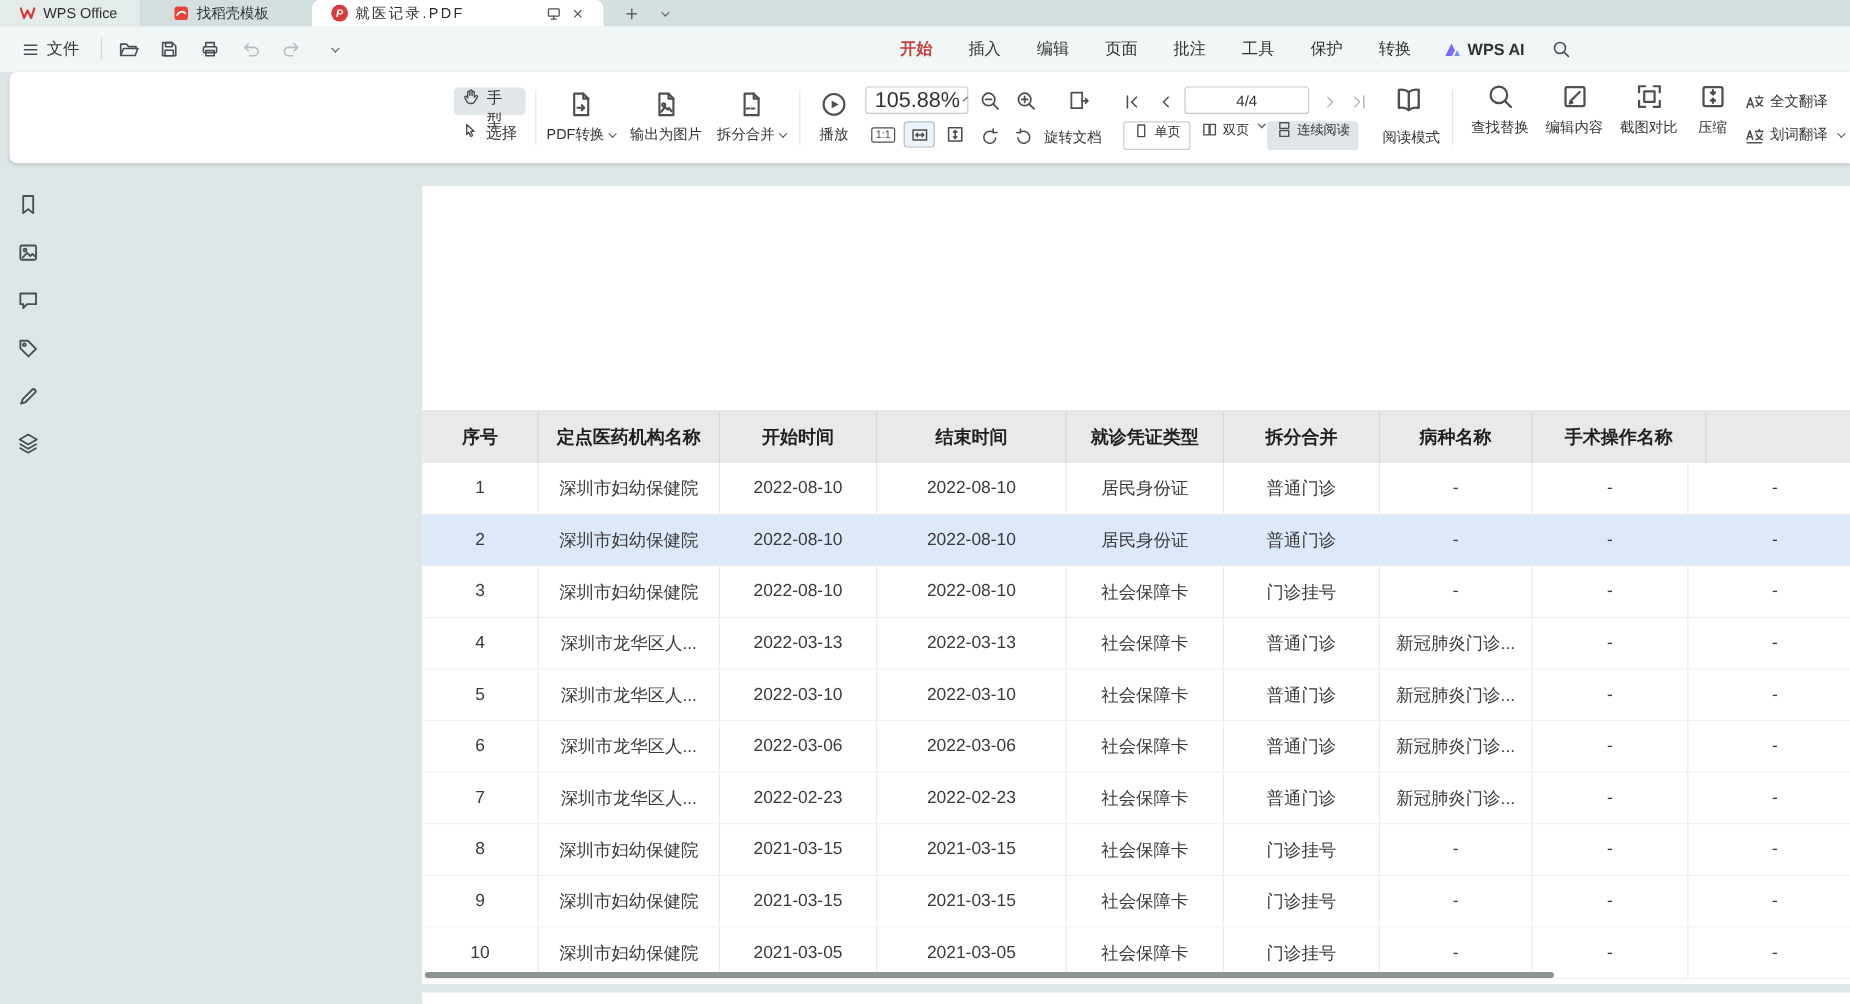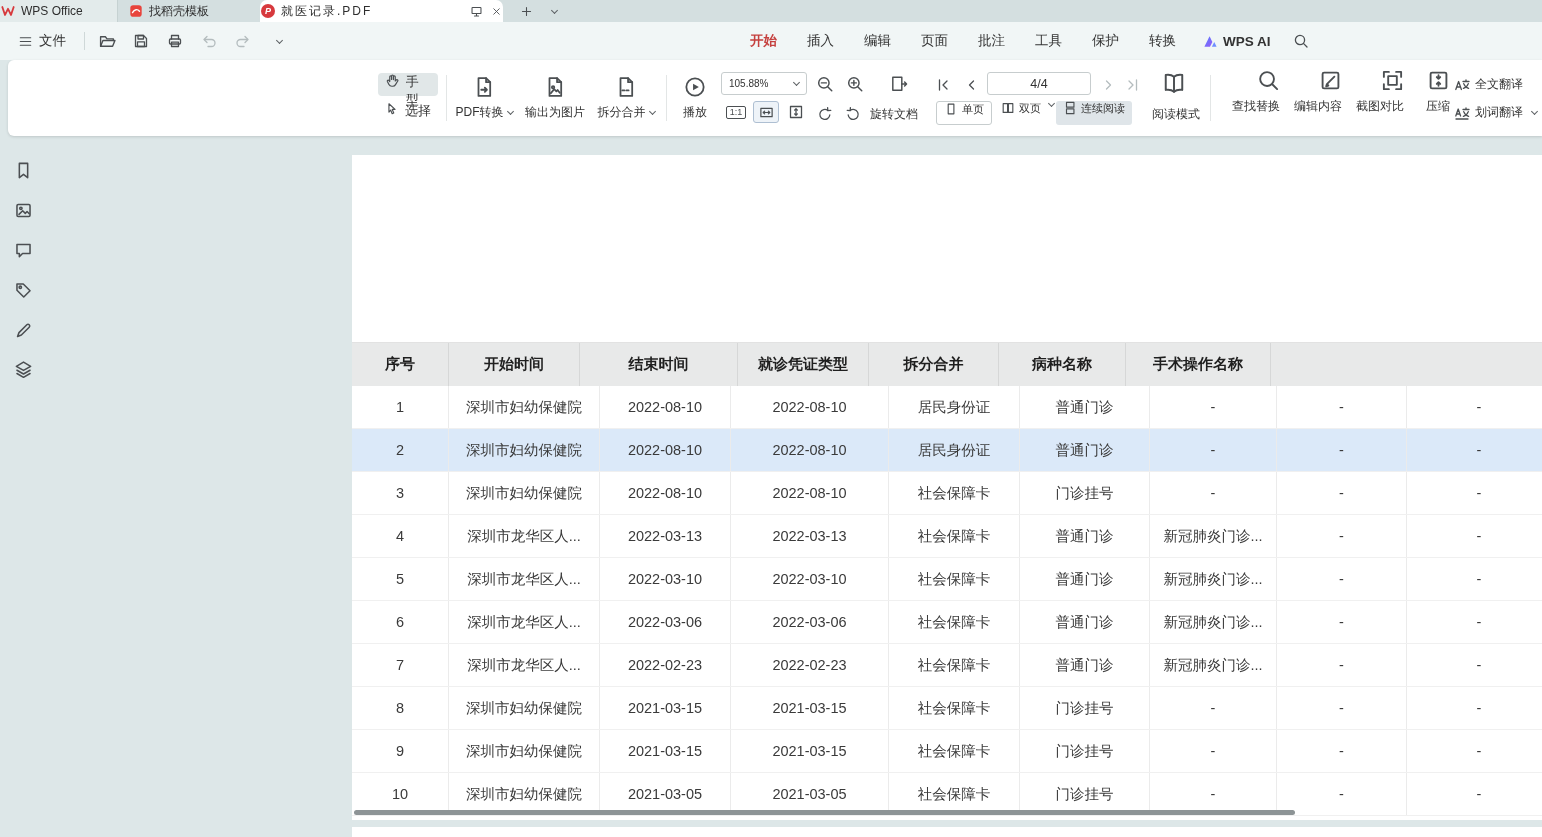--- a/index.html
+++ b/index.html
@@ -5,21 +5,21 @@
   *{margin:0;padding:0;box-sizing:border-box}
   html,body{width:1542px;height:837px}
   body{position:relative;overflow:hidden;background:#dde7e8;font-family:"Liberation Sans","DejaVu Sans",sans-serif;font-size:13px;color:#333;cursor:default}
   svg.ic{stroke:#4b4f52;fill:none;stroke-width:1.3;stroke-linecap:round;stroke-linejoin:round;display:block}
   svg.ic.dis{stroke:#b4bcbe}
   .chev{width:6px;height:6px;border-right:1.3px solid #5c6063;border-bottom:1.3px solid #5c6063;transform:rotate(45deg);display:inline-block;margin-left:4px;margin-bottom:2px}
   .chev.sm{width:5px;height:5px}
 
   
   .titlebar{position:absolute;left:0;top:0;width:100%;height:22px;background:#d4dfe0;display:flex;align-items:stretch}
-  .ttab{display:flex;align-items:center;gap:6px;padding:0 1px;font-size:12px;color:#2e2e2e;white-space:nowrap}
+  .ttab{display:flex;align-items:center;gap:6px;padding:0 16px;font-size:12px;color:#2e2e2e;white-space:nowrap}
   .ttab.home{background:#e3ebeb;border-right:1px solid #c6d2d2;width:118px}
   .ttab.docer{margin-left:10px;width:126px}
   .ttab.doc{margin-left:6px;width:243px;background:#ffffff;border-radius:7px 7px 0 0;letter-spacing:2px}
   .ttab.doc .right-ics{margin-left:auto;display:flex;align-items:center;gap:8px;letter-spacing:0}
   .tbar-btn{display:flex;align-items:center;justify-content:center;width:22px;height:22px}
   .pdficon{width:14px;height:14px;border-radius:50%;background:#d7393d;color:#fff;font-size:9px;font-weight:bold;display:flex;align-items:center;justify-content:center;letter-spacing:0}
 
   
   .menubar{position:absolute;left:0;top:22px;width:100%;height:38px;background:#f1f6f6}
   .mb-left{position:absolute;left:10px;top:0;height:100%;display:flex;align-items:center;gap:10px}
@@ -33,31 +33,31 @@
   .mb-search{margin-left:6px}
 
   
   .ribbon{position:absolute;left:8px;top:60px;right:0;height:76px;background:#ffffff;border-radius:6px 0 0 6px;box-shadow:0 1px 3px rgba(0,0,0,.14)}
   .ribbon .abs{position:absolute}
   .vdiv{position:absolute;width:1px;height:46px;top:15px;background:#e3e6e6}
   .toolrow{display:flex;align-items:flex-start;gap:6px;height:23px;padding:0 7px;border-radius:4px;font-size:13px}
   .toolrow.on{background:#e1e7e8}
   .bigbtn{display:flex;flex-direction:column;align-items:center;justify-content:center;gap:6px;height:58px;border-radius:4px}
   .bigbtn .lbl{font-size:12px;color:#333;display:flex;align-items:center;white-space:nowrap}
-  .zoombox{display:flex;align-items:center;justify-content:space-between;width:86px;height:23px;border:1px solid #c7cdce;border-radius:3px;background:#fff;padding:0 7px;font-size:10px}
+  .zoombox{display:flex;align-items:center;justify-content:space-between;width:86px;height:23px;border:1px solid #c7cdce;border-radius:3px;background:#fff;padding:0 7px;font-size:18px}
   .pagebox{display:flex;align-items:center;justify-content:center;width:104px;height:23px;border:1px solid #c7cdce;border-radius:3px;background:#fff;font-size:12.5px}
   .fitbtn{width:26px;height:22px;display:flex;align-items:center;justify-content:center;border-radius:3px;border:1px solid transparent}
   .fitbtn.on{border-color:#aebfd2;background:#eef3f8}
   .fit11{font-size:9px;color:#4b4f52;border:1.2px solid #4b4f52;border-radius:2px;padding:1px 2.5px;line-height:1}
   .viewbtn{display:flex;align-items:flex-start;gap:4px;height:24px;padding:0 7px;border-radius:3px;font-size:11px;white-space:nowrap}
   .viewbtn.boxed{border:1px solid #c7cdce}
   .viewbtn.filled{background:#dfe5e9}
   .icbtn{display:flex;align-items:center;justify-content:center;border-radius:3px}
   .smalllbl{font-size:12px;color:#333;white-space:nowrap}
-  .r-big{display:flex;flex-direction:column;align-items:flex-end;gap:6px;width:60px}
+  .r-big{display:flex;flex-direction:column;align-items:center;gap:6px;width:60px}
   .inl{display:flex;align-items:center;gap:5px;font-size:12px;white-space:nowrap}
 
   
   .rail-ic{position:absolute;left:14px;width:20px;height:20px}
 
   
   .page{position:absolute;left:352px;top:155px;width:1200px;height:665px;background:#fff;overflow:hidden}
   .page-next{position:absolute;left:352px;top:827px;width:1200px;height:10px;background:#fff}
   .hscroll{position:absolute;left:354px;top:810px;width:941px;height:5px;background:#8d9496;border-radius:3px}
 
@@ -446,20 +446,21 @@
       <path d="M8 1.8 L14 5.3 L8 8.8 L2 5.3 Z"></path>
       <path d="M2.5 8.6 L8 11.8 L13.5 8.6"></path>
       <path d="M2.5 11.4 L8 14.6 L13.5 11.4"></path>
     </svg>
 </div>
 
 <div class="page">
   <div class="rtable">
     <div class="hrow">
         <div class="th c0">序号</div>
+        <div class="th c1">定点医药机构名称</div>
         <div class="th c2">开始时间</div>
         <div class="th c3">结束时间</div>
         <div class="th c4">就诊凭证类型</div>
         <div class="th c5">拆分合并</div>
         <div class="th c6">病种名称</div>
         <div class="th c8">手术操作名称</div>
       </div>
     <div>
         <div class="tr">
           <div class="td c0">1</div>

